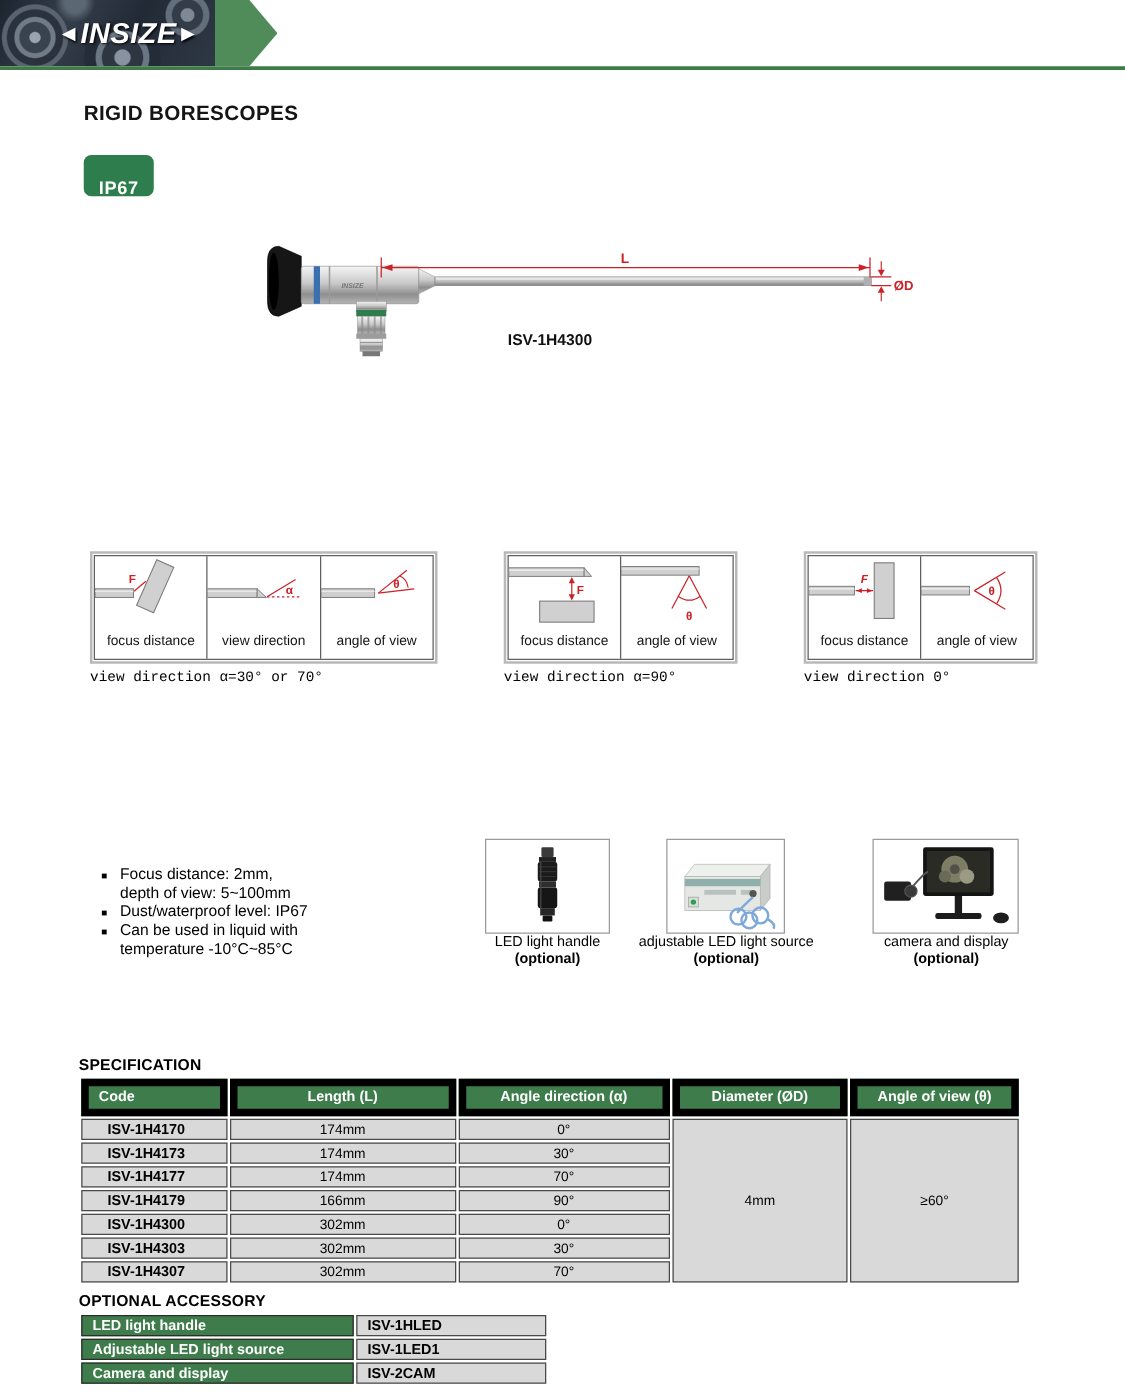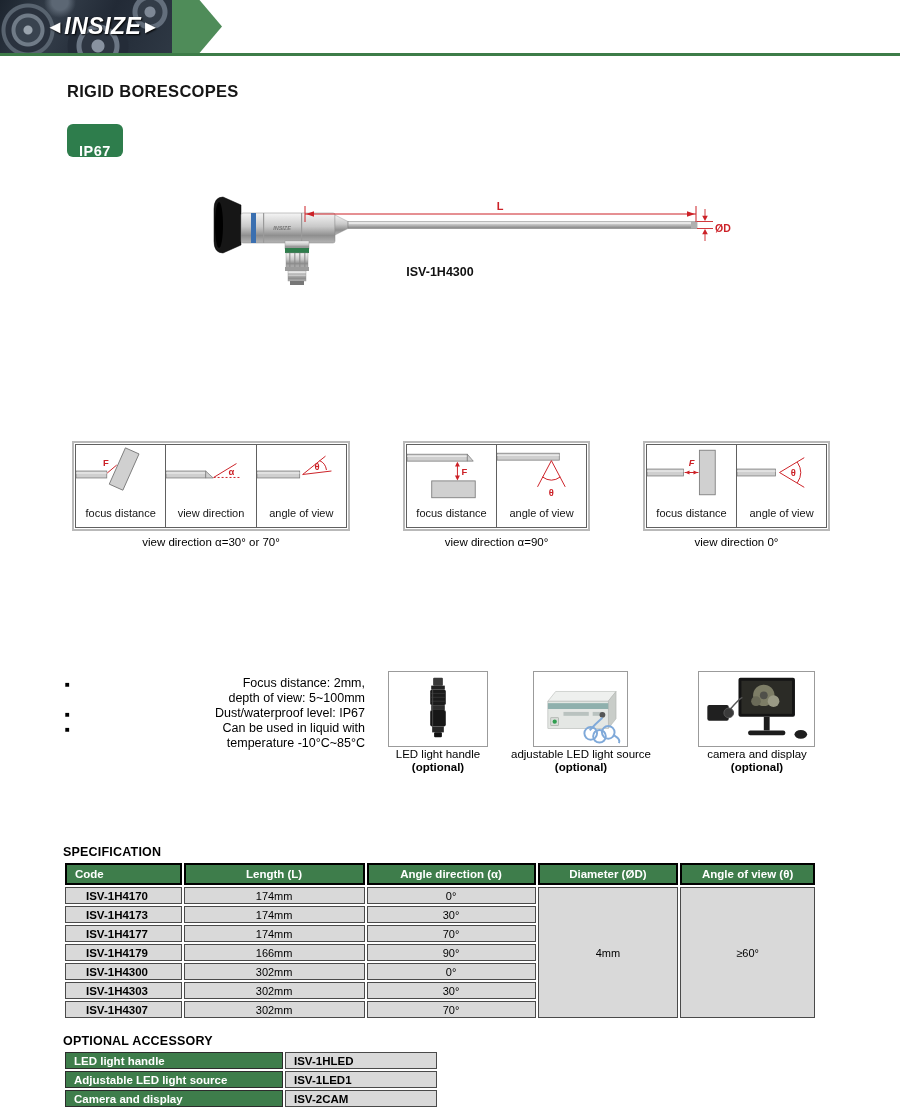--- a/index.html
+++ b/index.html
@@ -34,47 +34,47 @@
   #figure-caption{position:absolute;left:350px;top:265px;width:180px;text-align:center;
     font-weight:bold;font-size:12.5px;color:#111;}
 
   
   .dgroup{position:absolute;top:441px;height:90px;border:2px solid #b9b9b9;background:#fff;padding:1px;box-sizing:border-box;}
   .dinner{border:1px solid #606060;height:100%;display:flex;box-sizing:border-box;}
   .dpanel{flex:1;display:flex;flex-direction:column;min-width:0;border-left:1px solid #606060;}
   .dpanel:first-child{border-left:none;}
   .dpanel svg{display:block;width:100%;height:56px;flex:none;}
   .dlabel{flex:1;display:flex;align-items:center;justify-content:center;font-size:11px;color:#141414;padding-bottom:2px;white-space:nowrap;}
-  .dcaption{position:absolute;top:536px;text-align:center;font-size:11.5px;color:#000;}
+  .dcaption{position:absolute;top:536px;text-align:left;font-size:11.5px;color:#000;font-family:Liberation Mono, monospace;}
   #dgroup-1{left:72px;width:278px;} #dcaption-1{left:72px;width:278px;}
   #dgroup-2{left:403px;width:187px;} #dcaption-2{left:403px;width:187px;}
   #dgroup-3{left:643px;width:187px;} #dcaption-3{left:643px;width:187px;}
 
   
-  #feature-list{position:absolute;left:65px;top:676px;width:300px;margin:0;padding:0;list-style:none;text-align:right;}
+  #feature-list{position:absolute;left:65px;top:676px;width:300px;margin:16px;padding:0;list-style:none;}
   #feature-list li{position:relative;padding-left:15px;font-size:12.5px;line-height:15px;color:#000;}
   #feature-list li::before{content:"■";position:absolute;left:0;top:1px;font-size:8px;}
 
   
   .abox{position:absolute;top:671px;height:76px;border:1px solid #9b9b9b;background:#fff;box-sizing:border-box;}
   #abox-1{left:388px;width:100px;} #abox-2{left:533px;width:95px;} #abox-3{left:698px;width:117px;}
   .abox svg{display:block;width:100%;height:100%;}
   .acap{position:absolute;top:748px;text-align:center;font-size:11.5px;line-height:13px;color:#000;}
   .acap .note{font-weight:bold;display:block;}
   #acap-1{left:363px;width:150px;} #acap-2{left:493px;width:176px;} #acap-3{left:681px;width:152px;}
 
   
   .section-heading{position:absolute;font-size:12.5px;font-weight:bold;color:#000;letter-spacing:.2px;}
   #spec-heading{left:63px;top:845px;}
   #optional-heading{left:63px;top:1034px;}
 
   
   table{border-collapse:separate;border-spacing:2px;table-layout:fixed;}
   #spec-table{position:absolute;left:63px;top:861px;width:754px;font-size:11px;}
-  #spec-table th{background:#3e7d4b;color:#fff;border:2px solid #000000;font-weight:bold;
+  #spec-table th{background:#3e7d4b;color:#fff;border:6px solid #000000;font-weight:bold;
     height:16px;padding:1px 4px;text-align:center;font-size:11.5px;}
   #spec-table th:first-child{text-align:left;padding-left:8px;}
   #spec-table td{background:#d9d9d9;border:1px solid #4a4a4a;text-align:center;height:13px;padding:1px 4px;color:#000;}
   #spec-table td.code{text-align:left;padding-left:20px;font-weight:bold;font-size:11.5px;}
   #spec-table td.merged{vertical-align:middle;}
   #optional-table{position:absolute;left:63px;top:1050px;width:376px;font-size:11.5px;}
   #optional-table td{height:13px;padding:1px 4px;}
   #optional-table td.opt-label{background:#3e7d4b;color:#fff;font-weight:bold;text-align:left;
     padding-left:8px;border:1px solid #2c2c2c;}
   #optional-table td.opt-code{background:#d9d9d9;color:#000;font-weight:bold;text-align:left;

